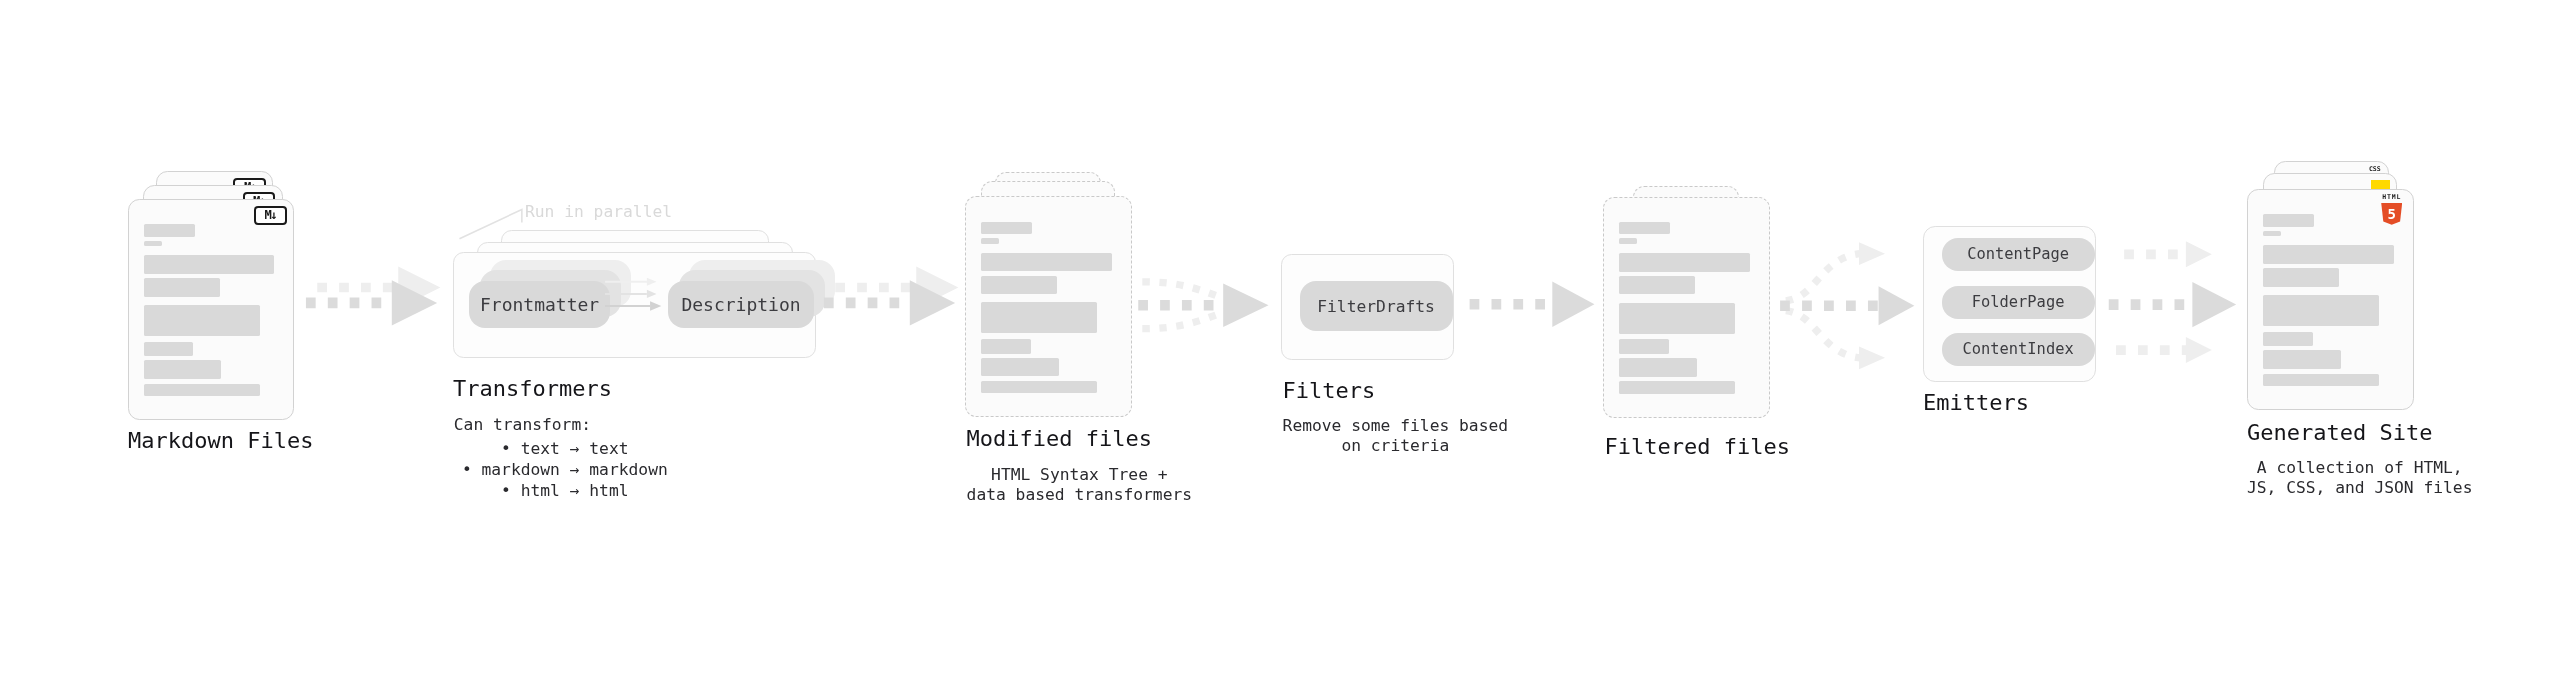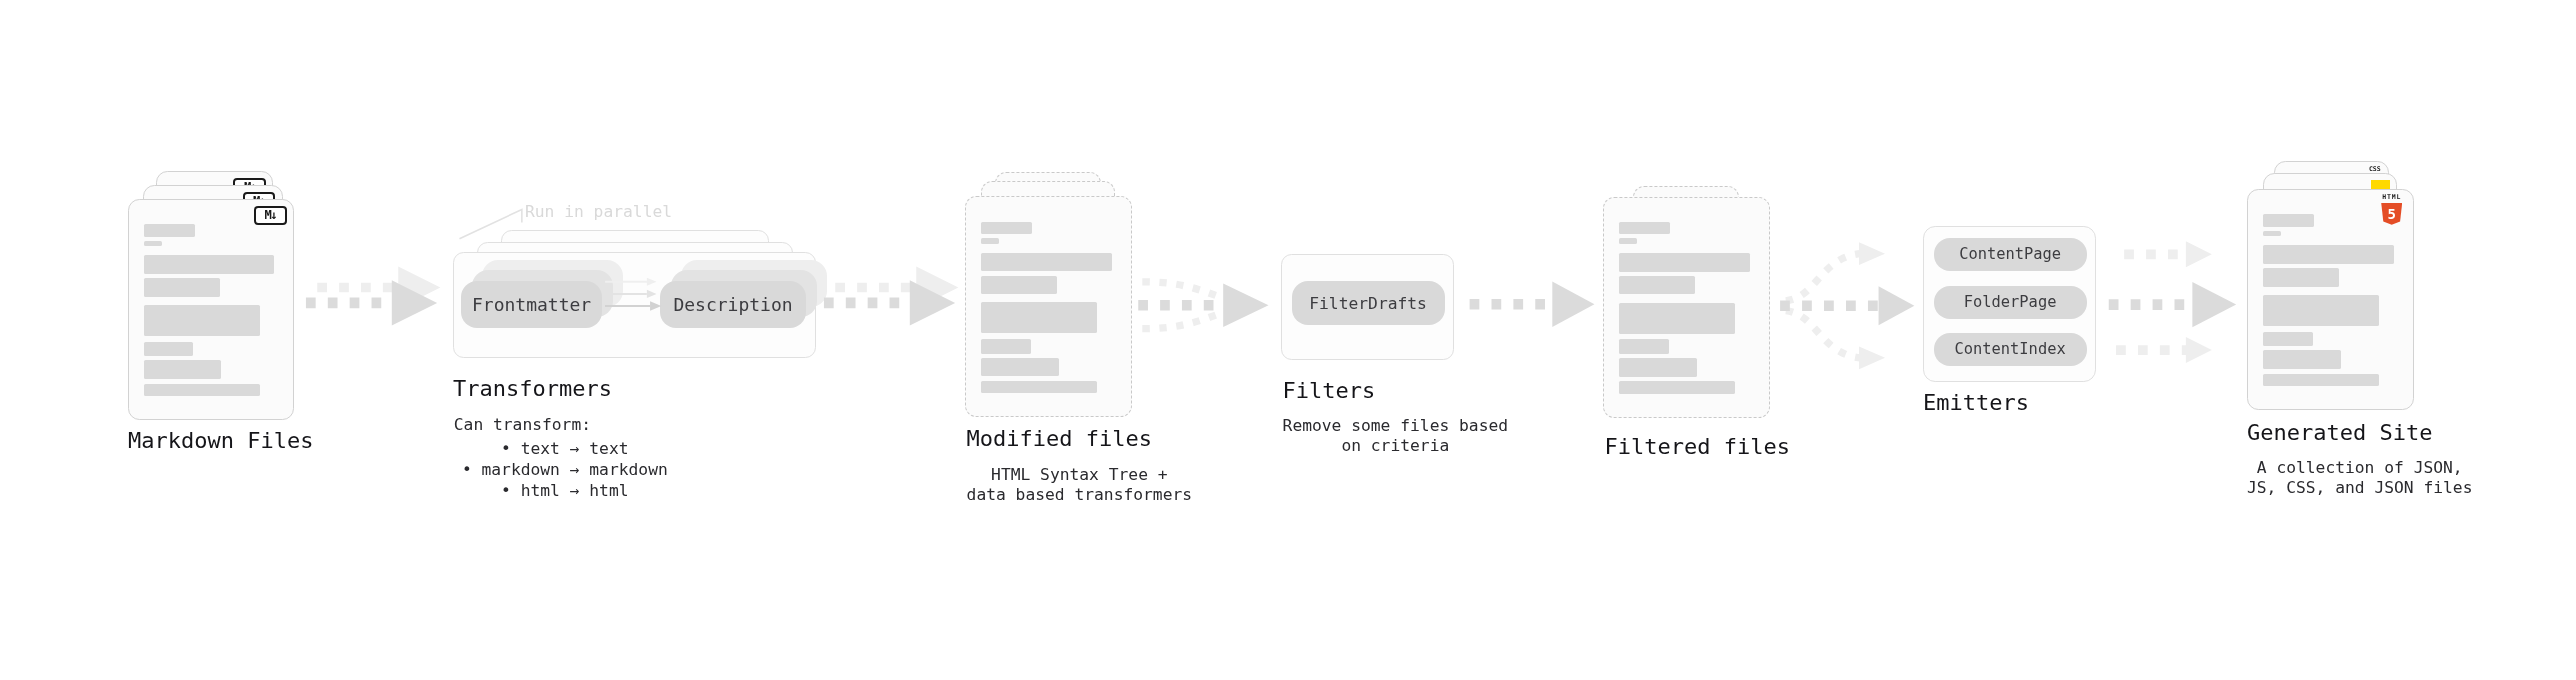--- a/index.html
+++ b/index.html
@@ -45,20 +45,21 @@
 
   
   .container-box{
     position:absolute;background:#fdfdfd;
     border:1.6px solid var(--container-border,#e0e0e0);border-radius:10.6px;
   }
   .pill{
     position:absolute;background:var(--pill-bg,#d9d9d9);border-radius:16px;
     color:var(--pill-text,#3c3c40);display:flex;align-items:center;justify-content:center;
     white-space:nowrap;
+    margin-left:8px;
   }
   .pill.mid{background:var(--pill-bg-mid,#e3e3e3);}
   .pill.back{background:var(--pill-bg-back,#eee);}
 
   
   .stage-title{
     position:absolute;font-size:22px;line-height:1.15;white-space:nowrap;
     color:var(--title-text,#151519);font-weight:500;
   }
   .stage-desc{
@@ -182,21 +183,21 @@
 
   <svg class="flow" style="left:1134px;top:264px" width="142" height="89" viewBox="0 0 175 110">
     <path class="dash-light-thin" d="M 10,22 C 60,22 82,32 120,46"></path>
     <path class="dash-light-thin" d="M 10,80 C 60,80 82,70 120,56"></path>
     <line class="dash-dark" x1="5" y1="51" x2="112" y2="51"></line>
     <polygon class="head-dark" points="110,24 166,51 110,78"></polygon>
   </svg>
 
   <div class="stage" style="left:1281px;top:254px;width:179px;height:228px">
     <div class="container-box" style="left:0;top:0;width:173px;height:106px"></div>
-    <div class="pill" style="left:10.6px;top:27px;width:153px;height:44px;font-size:16.3px">FilterDrafts</div>
+    <div class="pill" style="left:10.6px;top:27px;width:153px;height:50px;font-size:16.3px">FilterDrafts</div>
     <div class="stage-title" style="left:1.6px;top:124px">Filters</div>
     <div class="stage-desc" style="left:1.6px;top:162px">
       <div>Remove some files based</div>
       <div>on criteria</div>
     </div>
   </div>
 
   <svg class="flow" style="left:1463px;top:267px" width="134" height="77" viewBox="0 0 165 95">
     <line class="dash-dark" x1="8" y1="46" x2="112" y2="46"></line>
     <polygon class="head-dark" points="110,18 162,46 110,74"></polygon>
@@ -265,19 +266,19 @@
           <div class="bar" style="width: 98%; height: 18.7px; margin-bottom: 4.1px;"></div>
           <div class="bar" style="width: 57%; height: 18.7px; margin-bottom: 8.1px;"></div>
           <div class="bar" style="width: 87%; height: 31px; margin-bottom: 5.7px;"></div>
           <div class="bar" style="width: 37%; height: 14.6px; margin-bottom: 4.1px;"></div>
           <div class="bar" style="width: 58%; height: 18.7px; margin-bottom: 4.9px;"></div>
           <div class="bar" style="width: 87%; height: 12.2px; margin-bottom: 0px;"></div>
         </div>
     </div>
     <div class="stage-title" style="left:0;top:259px">Generated Site</div>
     <div class="stage-desc" style="left:0;top:297px">
-      <div>A collection of JSON,</div>
+      <div>A collection of HTML,</div>
       <div>JS, CSS, and JSON files</div>
     </div>
   </div>
 
 </div>
 
 
 </body></html>

